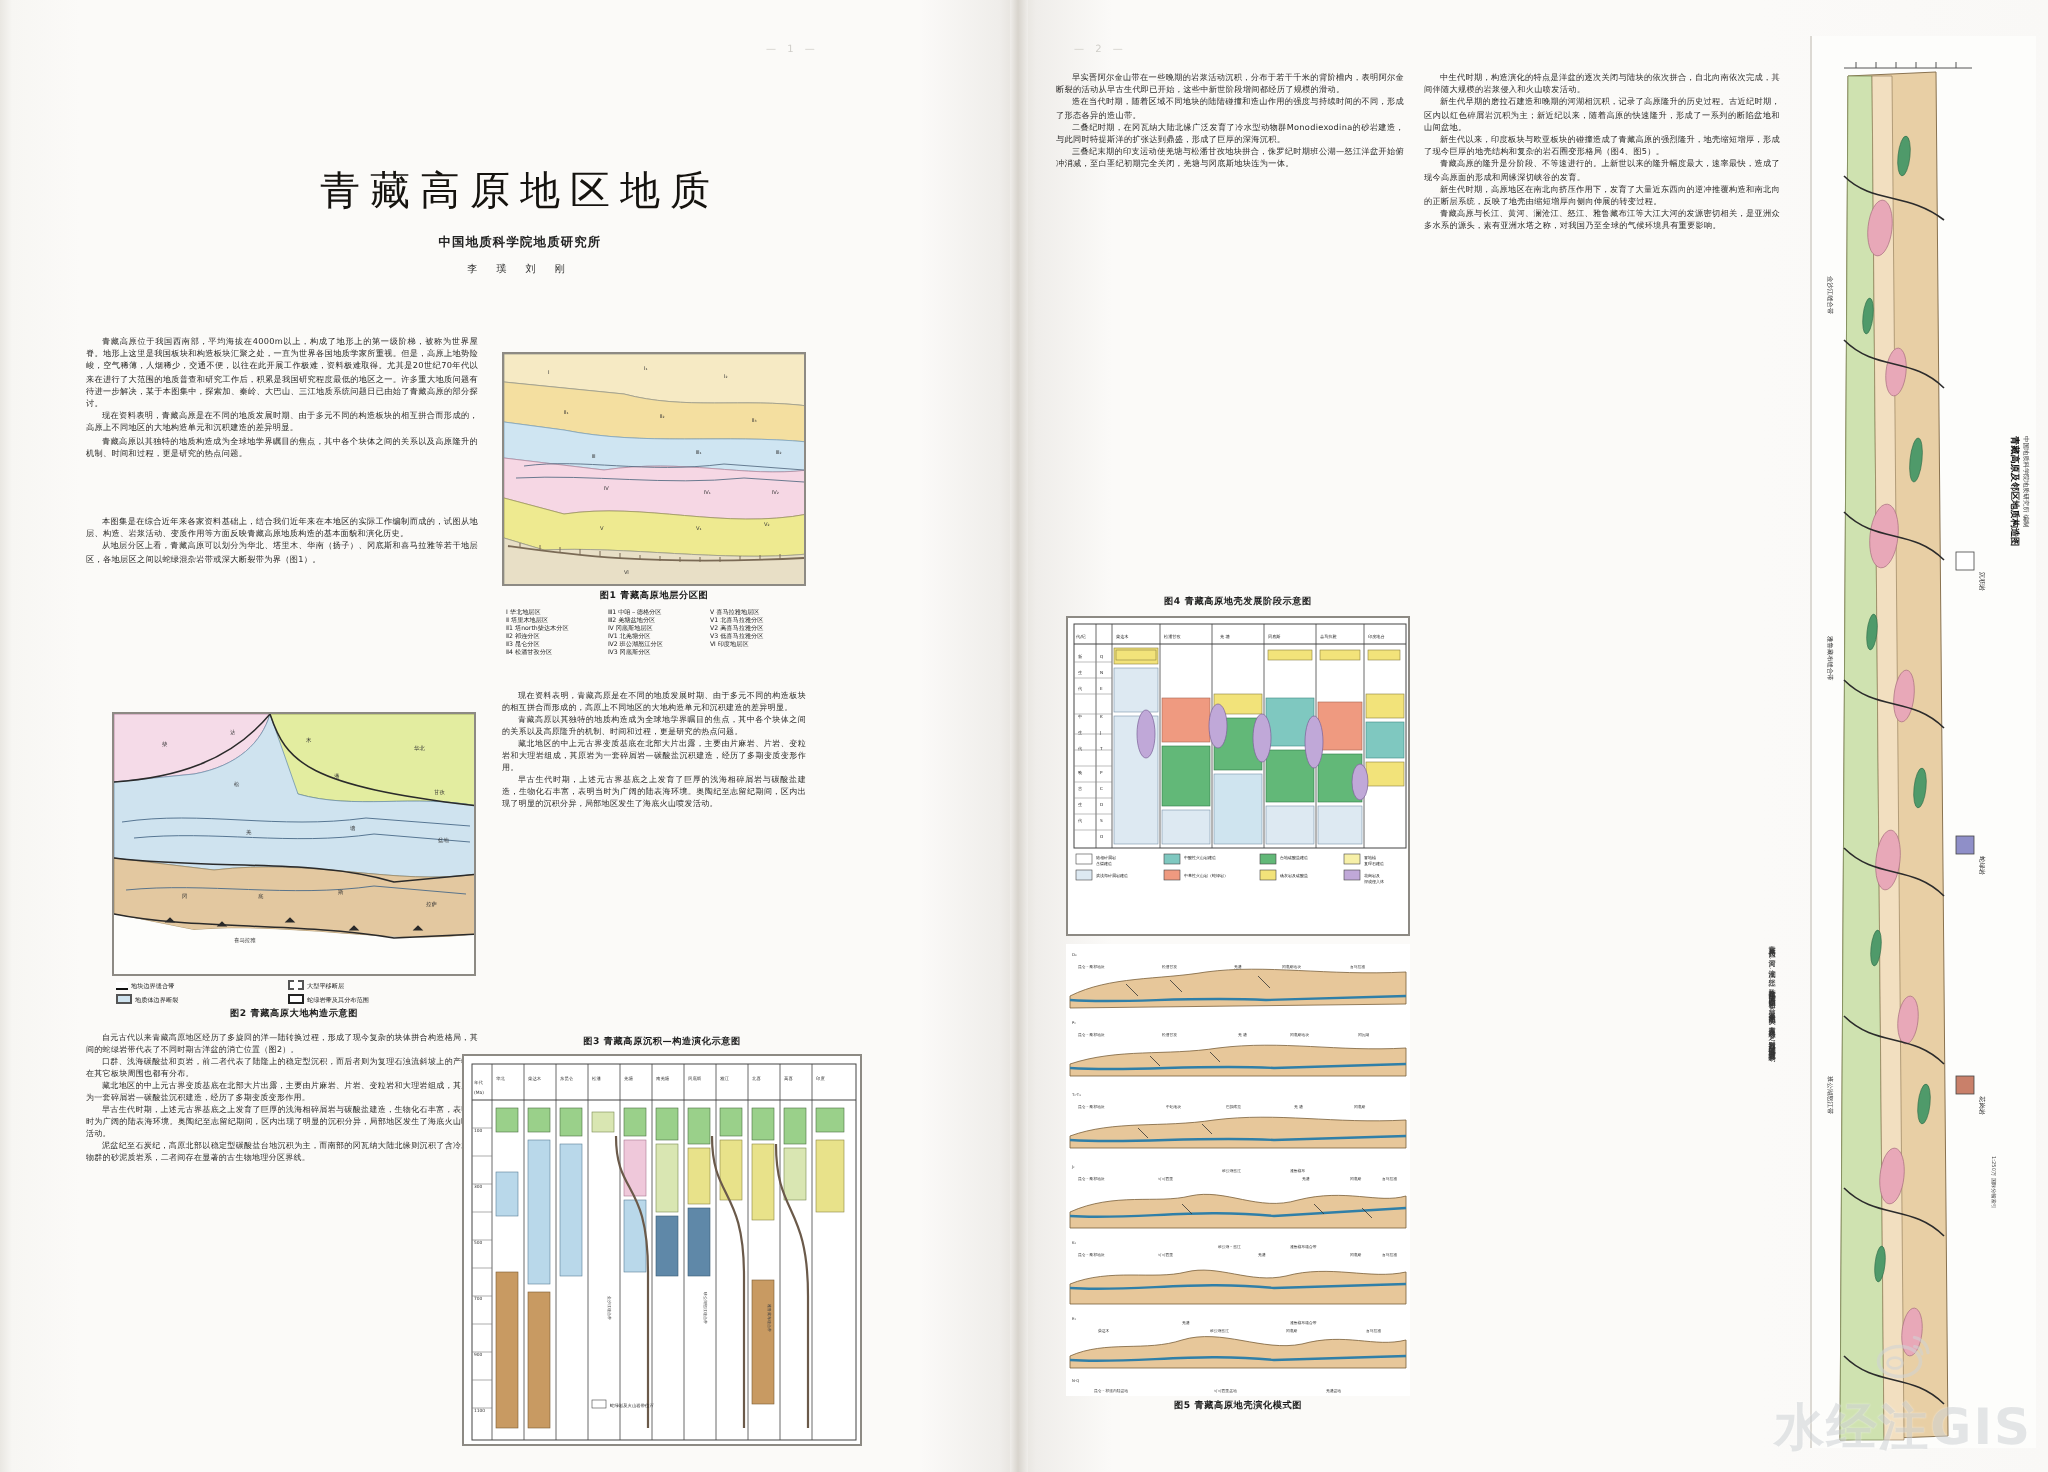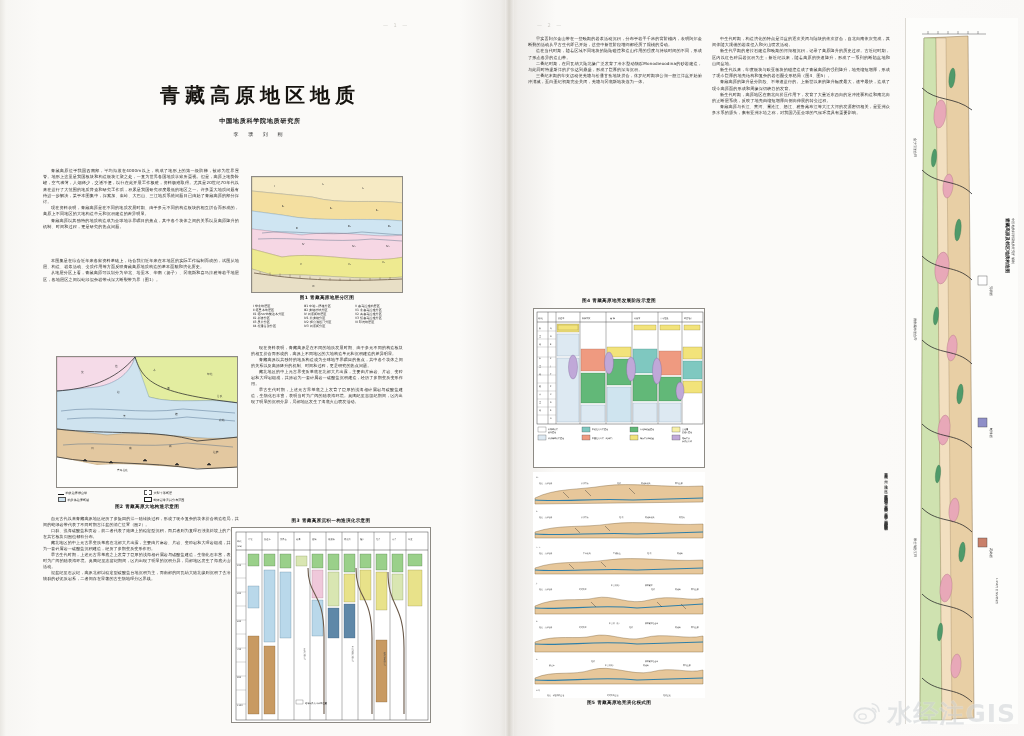--- a/index.html
+++ b/index.html
@@ -20,21 +20,21 @@
   .txtblk{
     font-size:4.1px;line-height:6.2px;color:#2b2a28;
     text-align:justify;letter-spacing:.15px;
     word-break:break-all;
   }
   .txtblk.dense{font-size:4.0px;line-height:6.0px;}
   .indent{text-indent:8px;display:block;}
   
   .doc-title{
     position:absolute;left:130px;top:82px;width:260px;text-align:center;
-    font-size:20px;font-weight:bold;color:#15130f;letter-spacing:5px;
+    font-size:20px;font-weight:normal;color:#15130f;letter-spacing:5px;
     font-family:"DejaVu Sans","Liberation Sans",sans-serif;
   }
   .doc-inst{
     position:absolute;left:130px;top:117px;width:260px;text-align:center;
     font-size:6.2px;font-weight:bold;color:#222;letter-spacing:.6px;
   }
   .doc-authors{
     position:absolute;left:130px;top:131px;width:260px;text-align:center;
     font-size:5px;color:#333;letter-spacing:4px;
   }
@@ -42,22 +42,22 @@
     position:absolute;text-align:center;font-size:4.6px;color:#1b1b1b;
     font-weight:bold;letter-spacing:.3px;
   }
   .pagemark{position:absolute;font-size:5px;color:#cfcdc8;letter-spacing:2px;}
   
   .figbox{position:absolute;background:#fff;border:0.6px solid #8d8a84;box-sizing:border-box;overflow:hidden;}
   .legend-row{display:flex;align-items:center;gap:1.5px;font-size:3.1px;color:#222;line-height:4px;}
   .sw{width:6px;height:3.2px;border:0.4px solid #555;flex:0 0 auto;}
   
   .wm{
-    position:absolute;right:8px;bottom:6px;display:flex;align-items:flex-start;gap:5px;
-    opacity:.55;pointer-events:none;
+    position:absolute;right:8px;bottom:6px;display:flex;align-items:center;gap:5px;
+    opacity:.55;pointer-events:none;flex-direction:column;
   }
   .wm-text{font-size:25px;color:#cfd3d6;font-weight:bold;letter-spacing:1px;
     text-shadow:0 0 1px #fff;}
   .wm-logo{width:30px;height:30px;}
   
   .strip{
     position:absolute;left:905px;top:18px;width:112px;height:706px;
     background:#fdfdfb;border-left:0.6px solid #dcd9d3;overflow:hidden;
   }
   .vtext{

